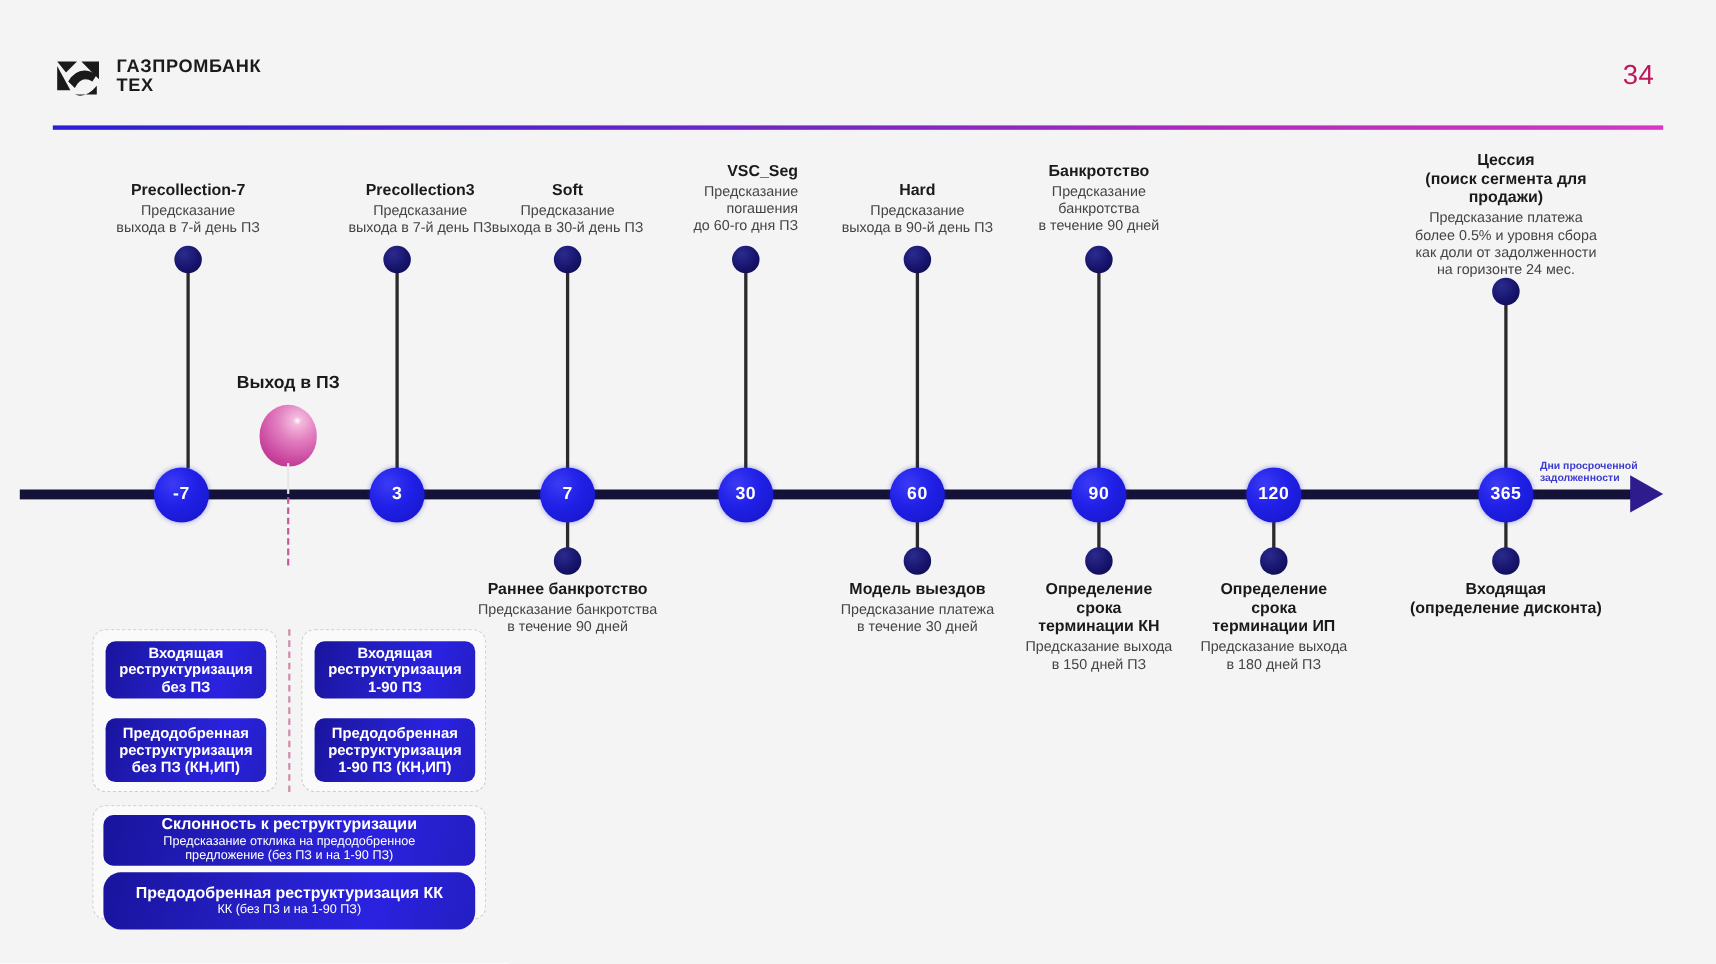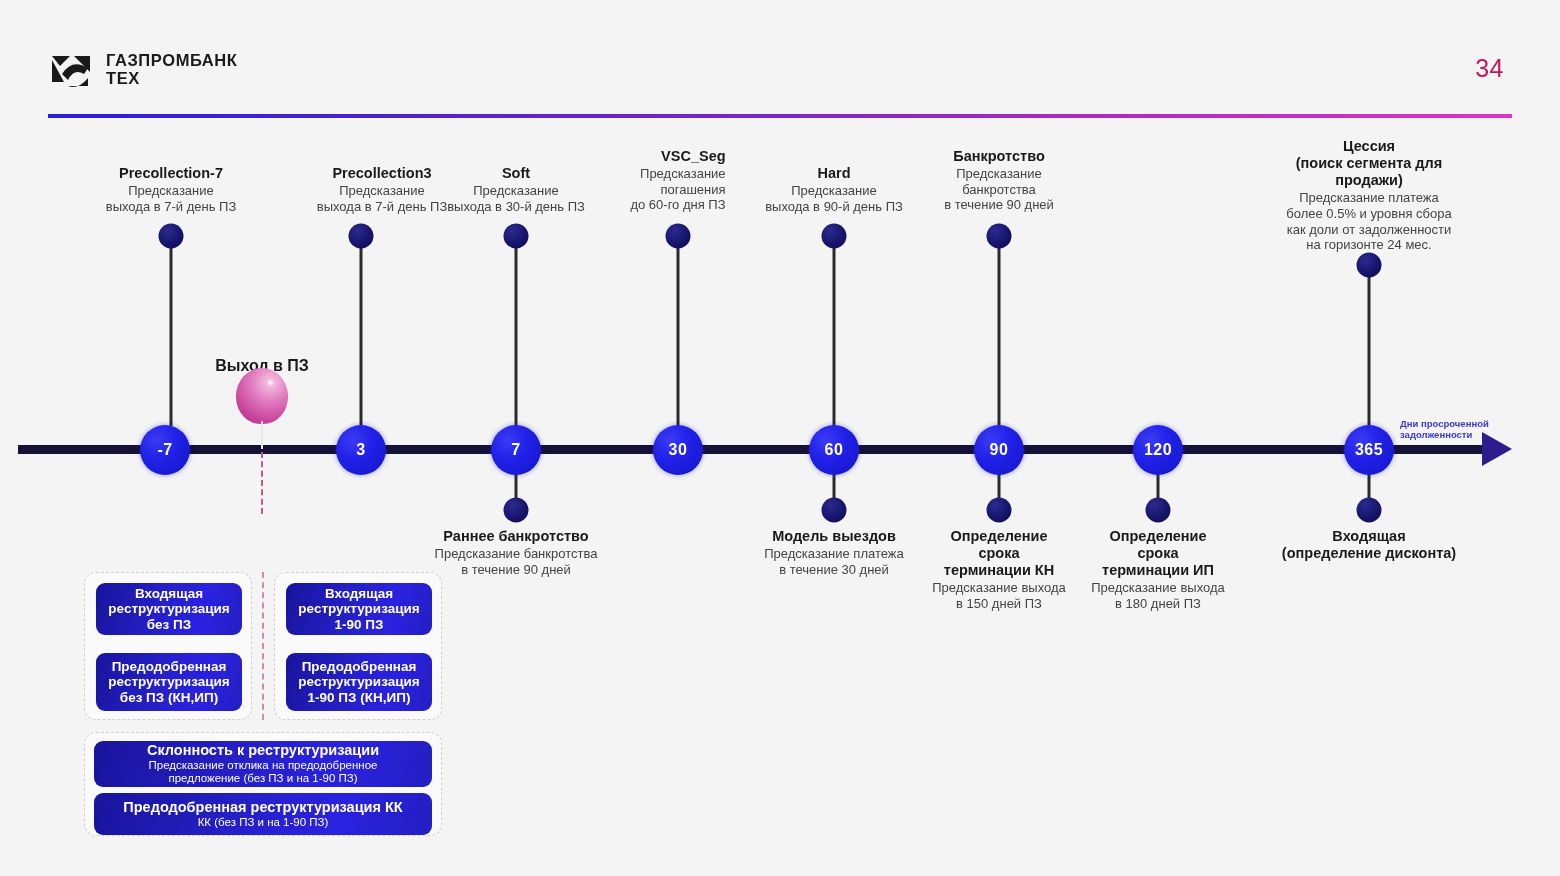--- a/index.html
+++ b/index.html
@@ -139,21 +139,20 @@
   
   #balloon-label {
     position: absolute;
     left: 262px;
     top: 340px;
     transform: translateX(-50%);
     font-size: 16px;
     font-weight: bold;
     color: #1a1a1a;
     white-space: nowrap;
-    margin-top: 17px;
   }
   #balloon-body {
     position: absolute;
     left: 262px;
     top: 368px;
     width: 52px;
     height: 56px;
     transform: translateX(-50%);
     border-radius: 50% 50% 48% 48%;
     background: radial-gradient(circle at 66% 26%, #ffffff 0%, #f3b9dd 7%, #e27ec0 34%, #c7429b 72%, #ad2c83 100%);
@@ -381,19 +380,19 @@
       <div class="pill" style="left: 286px; top: 653px; width: 146px; height: 58px;">
         <div class="p-title">Предодобренная
 реструктуризация
 1-90 ПЗ (КН,ИП)</div>
       </div>
       <div class="pill wide" style="left: 94px; top: 741px; width: 338px; height: 46px;">
         <div class="p-title">Склонность к реструктуризации</div>
         <div class="p-sub">Предсказание отклика на предодобренное
 предложение (без ПЗ и на 1-90 ПЗ)</div>
       </div>
-      <div class="pill wide" style="left: 94px; top: 793px; width: 338px; height: 42px;">
+      <div class="pill wide" style="left: 94px; top: 793px; width: 338px; height: 52px; border-radius: 16px;">
         <div class="p-title">Предодобренная реструктуризация КК</div>
         <div class="p-sub">КК (без ПЗ и на 1-90 ПЗ)</div>
       </div>
     </div>
 
 </div>
 
 </body></html>

